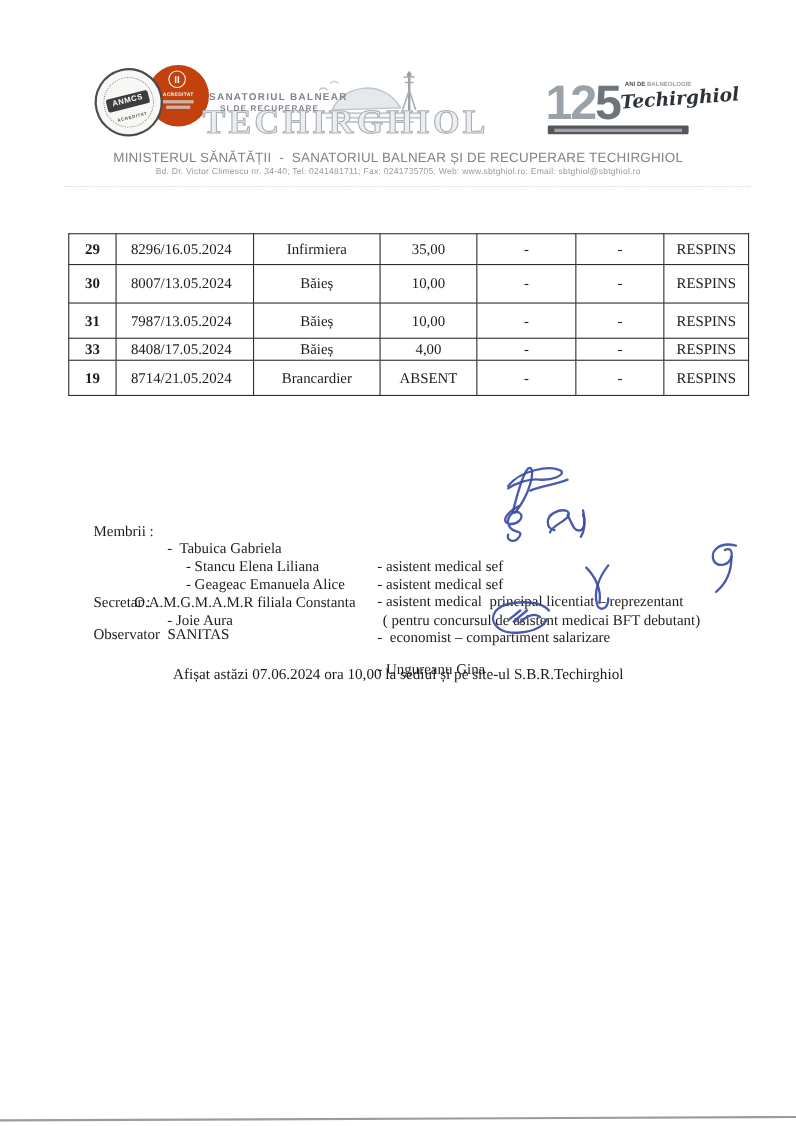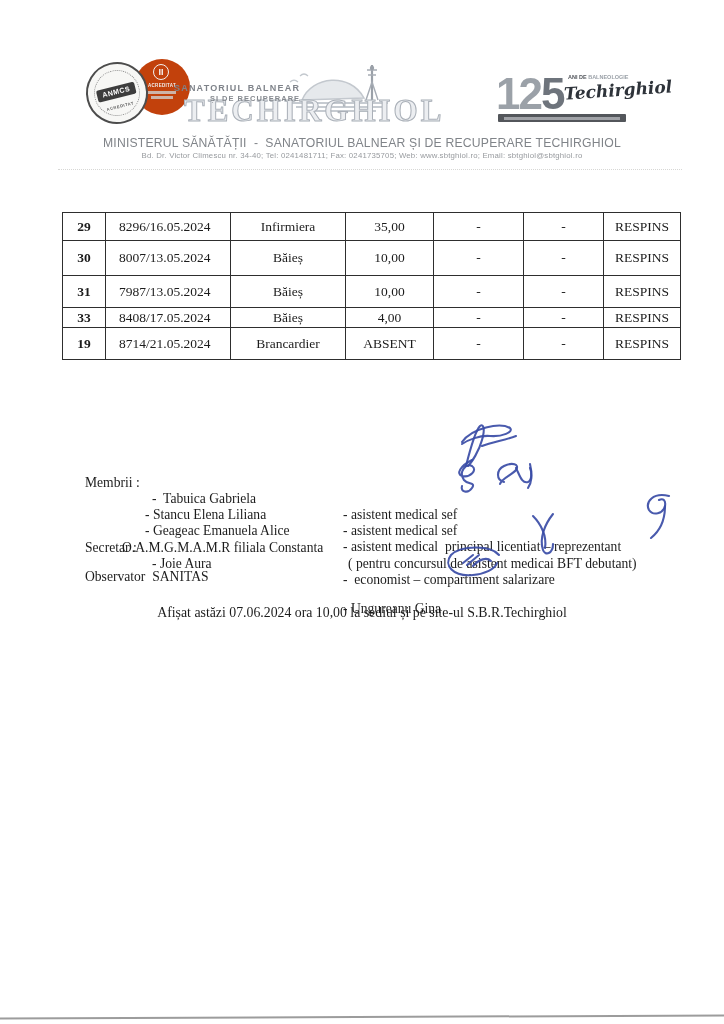--- a/index.html
+++ b/index.html
@@ -42,21 +42,21 @@
   .seal-anmcs .tag {
     position:absolute; left:9px; top:22px; width:39px; height:12px;
     background:#3d3d3d; border-radius:2px;
     color:#ffffff; font:bold 7px/12px "Liberation Sans", sans-serif; text-align:center; letter-spacing:.5px;
   }
   .seal-anmcs .acc {
     position:absolute; left:0; top:40px; width:100%;
     color:#555; font:bold 4px "Liberation Sans", sans-serif; text-align:center; letter-spacing:.6px;
   }
 
-  .logo-main-text { position:absolute; left:174px; top:83px; z-index:3;text-align:right; }
+  .logo-main-text { position:absolute; left:190px; top:83px; z-index:3; }
   .logo-main-text .l1 { font:bold 9px "Liberation Sans", sans-serif; color:#7f838a; letter-spacing:1.2px; }
   .logo-main-text .l2 { font:bold 7.5px "Liberation Sans", sans-serif; color:#85898f; letter-spacing:1px; margin-left:10px; margin-top:1px;}
   .logo-wordmark {
     position:absolute; left:184px; top:93px; z-index:2;
     font:bold 31px "Liberation Serif", serif; letter-spacing:3px;
     color:#eceef1; -webkit-text-stroke:1px #aab0b8; text-stroke:1px #aab0b8;
   }
   .building { position:absolute; left:284px; top:60px; z-index:1; }
 
   .logo-125 { position:absolute; left:496px; top:70px; width:146px; height:58px; }
@@ -92,21 +92,21 @@
   table.results td.reg { text-align:left; padding-left:13px; }
   tr.r0 { height:28px; } tr.r1 { height:35px; } tr.r2 { height:32px; }
   tr.r3 { height:21px; } tr.r4 { height:20px; } tr.r5 { height:28px; } tr.r6 { height:32px; }
 
   
   .committee { position:absolute; left:85px; top:436px; width:610px; height:150px; font-size:13.6px; }
   .cline { position:absolute; left:0; width:100%; height:16px; white-space:pre; }
   .cline .role  { position:absolute; left:0; }
   .cline .name  { position:absolute; left:67px; }
   .cline .title { position:absolute; left:258px; }
-  .cline.ind .name { left:60px;text-align:right; }
+  .cline.ind .name { left:84px;text-align:right; }
   .cline.oamg .name { left:37px; }
   .cline.oamg .title { left:263px; }
 
   .sig { position:absolute; z-index:5; }
   .sig path { fill:none; stroke:#3a4ca6; stroke-width:2.1; stroke-linecap:round; stroke-linejoin:round; opacity:.92; }
 
   .notice {
     position:absolute; left:0; top:605px; width:100%; text-align:center;
     font-size:13.8px; color:#1c1c1c;
   }

